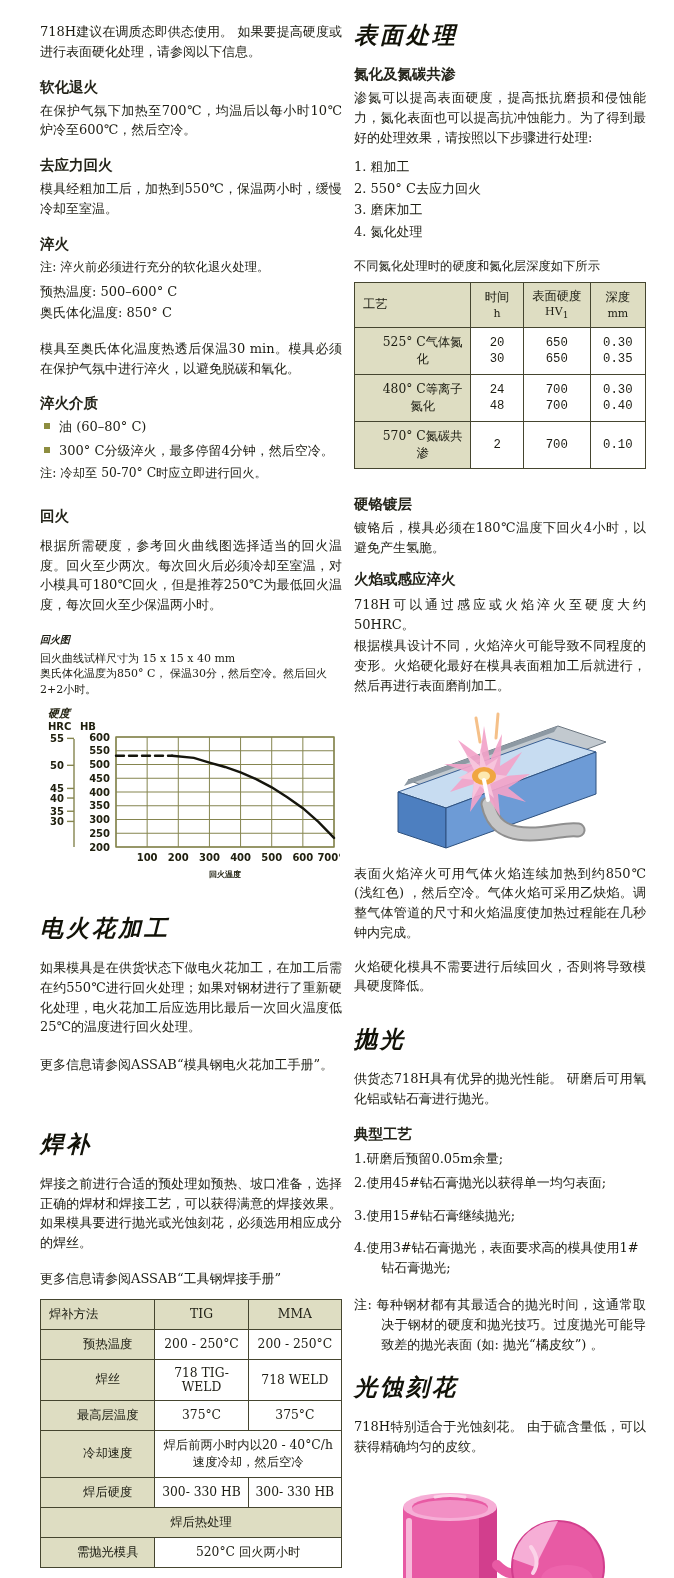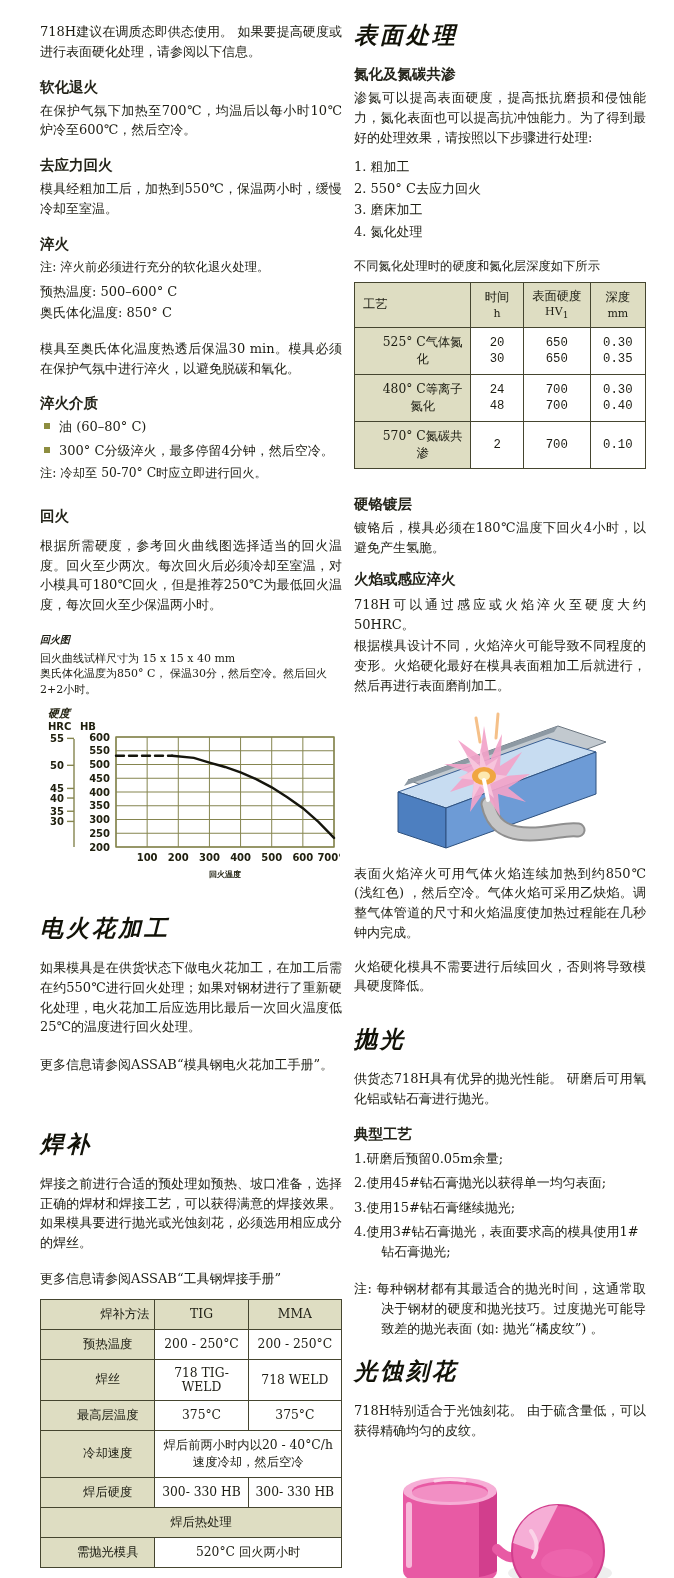--- a/index.html
+++ b/index.html
@@ -169,21 +169,21 @@
       <p class="body-text" style="margin-top:16px">更多信息请参阅ASSAB“工具钢焊接手册”</p>
 
       <table>
         <colgroup>
             <col style="width:38%">
             <col style="width:31%">
             <col style="width:31%">
           </colgroup>
         <tbody>
             <tr>
-          <th class="hd" style="text-align:right;padding-left:20px">焊补方法</th>
+          <th class="hd" style="text-align:left;padding-left:8px">焊补方法</th>
           <th class="hd">TIG</th>
           <th class="hd">MMA</th>
         </tr>
         <tr>
           <td class="lbl">预热温度</td>
           <td>200 - 250°C</td>
           <td>200 - 250°C</td>
         </tr>
         <tr>
           <td class="lbl">焊丝</td>
@@ -333,21 +333,21 @@
       <p class="body-text" style="margin-top:14px">火焰硬化模具不需要进行后续回火，否则将导致模具硬度降低。</p>
     </div>
 
     <div>
       <div class="main-title gap-md">抛光</div>
       <p class="body-text">供货态718H具有优异的抛光性能。 研磨后可用氧化铝或钻石膏进行抛光。</p>
 
       <div class="subhead">典型工艺</div>
       <div class="line" style="margin:5px 0">1.研磨后预留0.05m余量;</div>
       <div class="line" style="margin:5px 0">2.使用45#钻石膏抛光以获得单一均匀表面;</div>
-      <div class="line" style="margin:5px 0">3.使用15#钻石膏继续抛光;</div>
+      <div class="line" style="margin:13px 0">3.使用15#钻石膏继续抛光;</div>
       <div class="line hang" style="margin:5px 0">4.使用3#钻石膏抛光，表面要求高的模具使用1#钻石膏抛光;</div>
       <p class="body-text hang" style="margin-top:18px">注: 每种钢材都有其最适合的抛光时间，这通常取决于钢材的硬度和抛光技巧。过度抛光可能导致差的抛光表面 (如: 抛光“橘皮纹”) 。</p>
     </div>
 
     <div>
       <div class="main-title" style="margin-top:18px">光蚀刻花</div>
       <p class="body-text">718H特别适合于光蚀刻花。 由于硫含量低，可以获得精确均匀的皮纹。</p>
 
       <svg class="illus" width="250" height="152" viewBox="0 0 250 152">
         <ellipse cx="100" cy="140" rx="80" ry="8" fill="#eeeeee"></ellipse>

